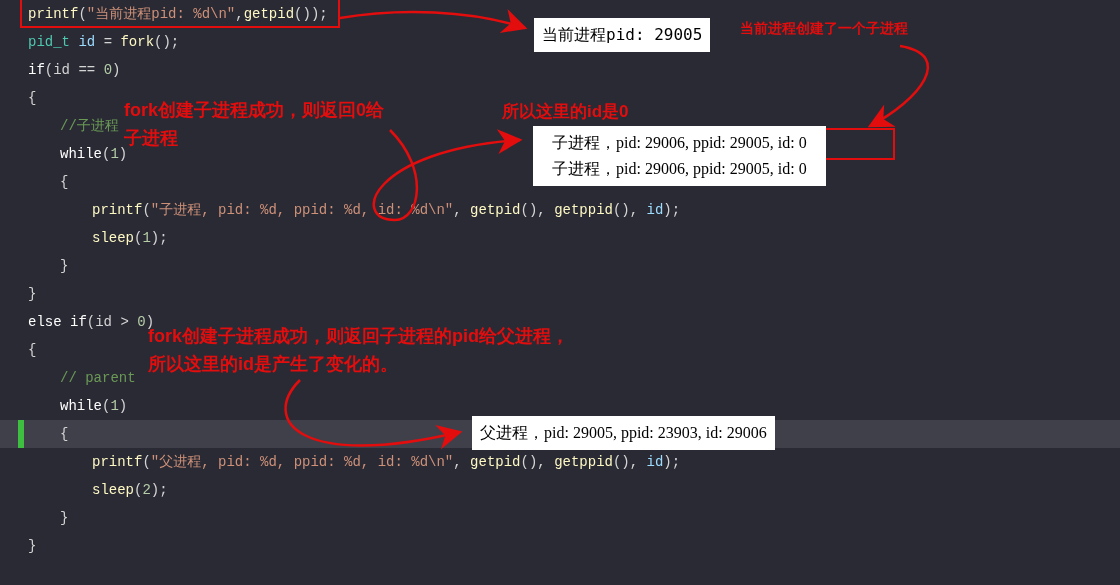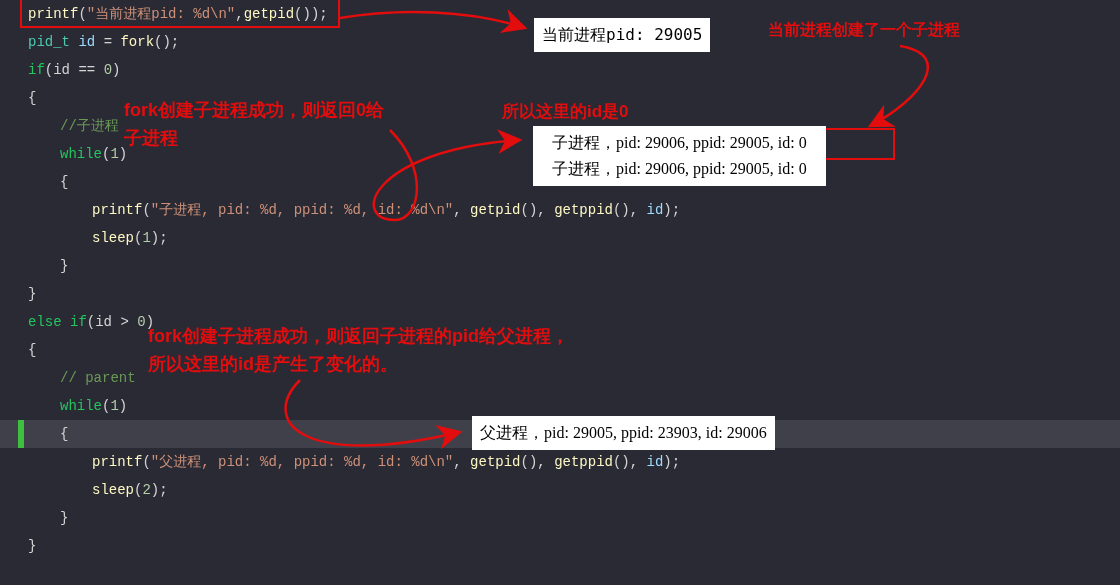--- a/index.html
+++ b/index.html
@@ -22,21 +22,21 @@
     height: 100%;
   }
   .line {
     padding-left: 28px;
     line-height: 28px;
     white-space: pre;
     position: relative;
   }
   .indent1 { padding-left: 60px; }
   .indent2 { padding-left: 92px; }
-  .kw { color: #22c55e; }      
+  .kw { color: #ffffff; }      
   .fn { color: #fef9c3; font-family: Liberation Mono, monospace; }      
   .str { color: #ce9178; }     
   .num { color: #b5cea8; }     
   .cm { color: #6a9955; text-align: right; }      
   .id { color: #9cdcfe; }      
   .pn { color: #d4d4d4; }      
   .ty { color: #4ec9b0; }      
 
   .red-box {
     border: 2px solid #e30d0d;
@@ -125,21 +125,21 @@
 </div>
 
 <div class="red-box" style="left:20px; top:-2px; width:316px; height:26px;"></div>
 <div class="red-box" style="left:763px; top:128px; width:128px; height:28px;"></div>
 
 <div class="output-box" style="left:534px; top:18px;">当前进程pid: 29005</div>
 <div class="output-box" style="left:533px; top:126px; padding:4px 19px;font-family:Liberation Serif, serif;"><span>子进程，pid: 29006, ppid: 29005, id: 0</span>
 <span>子进程，pid: 29006, ppid: 29005, id: 0</span></div>
 <div class="output-box" style="left:472px; top:416px;font-family:Liberation Serif, serif;">父进程，pid: 29005, ppid: 23903, id: 29006</div>
 
-<div class="red-text" style="left:740px; top:20px; font-size:16px;margin-left:28px;">当前进程创建了一个子进程</div>
+<div class="red-text" style="left:740px; top:20px; font-size:14px;">当前进程创建了一个子进程</div>
 <div class="red-text" style="left:124px; top:98px; font-size:18px;">fork创建子进程成功，则返回0给</div>
 <div class="red-text" style="left:124px; top:126px; font-size:18px;">子进程</div>
 <div class="red-text" style="left:502px; top:100px; font-size:17px;text-align:center;">所以这里的id是0</div>
 <div class="red-text" style="left:148px; top:324px; font-size:18px;">fork创建子进程成功，则返回子进程的pid给父进程，</div>
 <div class="red-text" style="left:148px; top:352px; font-size:18px;">所以这里的id是产生了变化的。</div>
 
 <svg class="annot">
   <defs>
     <marker id="ah" markerWidth="12" markerHeight="12" refX="9" refY="5" orient="auto">
       <path d="M0,0 L10,5 L0,10 L3,5 Z" fill="#e30d0d"></path>

